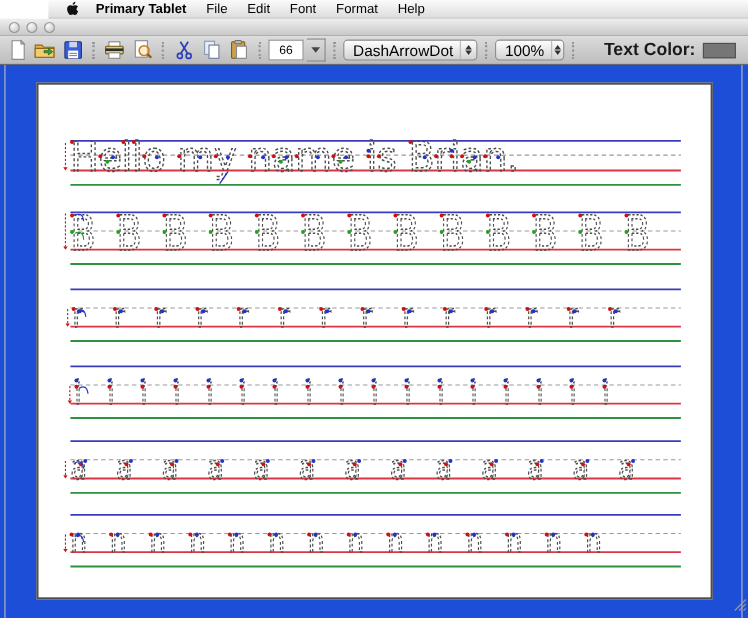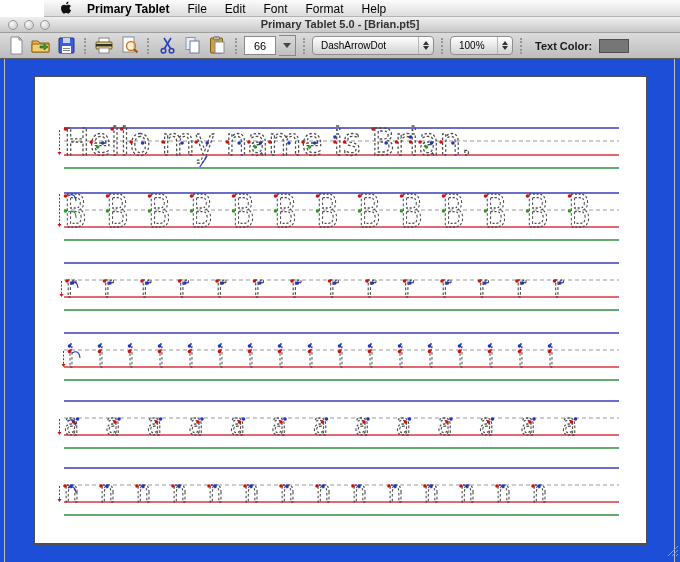--- a/index.html
+++ b/index.html
@@ -32,29 +32,29 @@
     background:transparent;border:none;padding:0;}
   .tb-sep{height:16px;border-left:2px dotted #969696;margin:0 4px;}
   .size-field{width:30px;height:17px;background:#fff;border:1px solid #888;
     font-size:11px;display:flex;align-items:center;justify-content:center;color:#000;}
   .size-drop{width:16px;height:19px;border:1px solid #888;border-left:none;
     background:linear-gradient(#f6f6f6,#cicfcf,#cfcfcf);display:flex;align-items:center;justify-content:center;}
   .tri-down{width:0;height:0;border-left:4px solid transparent;border-right:4px solid transparent;
     border-top:5px solid #444;}
   .popup{height:19px;border:1px solid #8f8f8f;border-radius:4px;
     background:linear-gradient(#ffffff,#d2d2d2);display:flex;align-items:center;
-    font-size:10px;color:#000;box-sizing:border-box;padding-left:8px;}
+    font-size:14px;color:#000;box-sizing:border-box;padding-left:8px;}
   .popup .label{flex:1;white-space:nowrap;}
   .stepper{width:14px;height:100%;display:flex;flex-direction:column;align-items:center;
     justify-content:center;gap:1px;border-left:1px solid #b5b5b5;margin-left:6px;}
   .tri-up-s{width:0;height:0;border-left:3px solid transparent;border-right:3px solid transparent;
     border-bottom:4px solid #333;}
   .tri-down-s{width:0;height:0;border-left:3px solid transparent;border-right:3px solid transparent;
     border-top:4px solid #333;}
-  .color-label{font-size:11px;font-weight:bold;color:#1a1a1a;margin:0 4px 0 6px;white-space:nowrap;}
+  .color-label{font-size:16px;font-weight:bold;color:#1a1a1a;margin:0 4px 0 20px;white-space:nowrap;}
   .color-swatch{width:30px;height:14px;border:1px solid #4f4f4f;box-sizing:border-box;}
 
   
   .canvas{position:absolute;left:0;top:59px;width:680px;height:503px;background:#1d4ed8;}
   .edge-l{position:absolute;left:4px;top:0;bottom:0;width:1px;background:#bdbdbd;}
   .edge-r{position:absolute;left:674px;top:0;bottom:0;width:1px;background:#bdbdbd;}
   .page{position:absolute;left:33px;top:16px;width:611px;height:466px;background:#fff;
     border:2px solid #4f4f4f;box-sizing:content-box;}
   .grip{position:absolute;right:1px;bottom:1px;}
 </style>
@@ -72,21 +72,20 @@
     </span>
     <span id="menu-items"><span class="menu-item app">Primary Tablet</span><span class="menu-item">File</span><span class="menu-item">Edit</span><span class="menu-item">Font</span><span class="menu-item">Format</span><span class="menu-item">Help</span></span>
   </div>
 
   <div class="titlebar">
     <div class="tl-group">
       <span class="tl"></span>
       <span class="tl"></span>
       <span class="tl"></span>
     </div>
-    <div class="title-text">Primary Tablet 5.0 - [Brian.pt5]</div>
   </div>
 
   <div class="toolbar">
     <button class="tb-btn">
       <svg width="19" height="19" viewBox="0 0 19 19">
         <path d="M4 1 h8 l3 3 v14 h-11 z" fill="#ffffff" stroke="#8a8a8a"></path>
         <path d="M12 1 v3 h3 z" fill="#d8d8d8" stroke="#8a8a8a"></path>
       </svg>
     </button>
     <button class="tb-btn">

